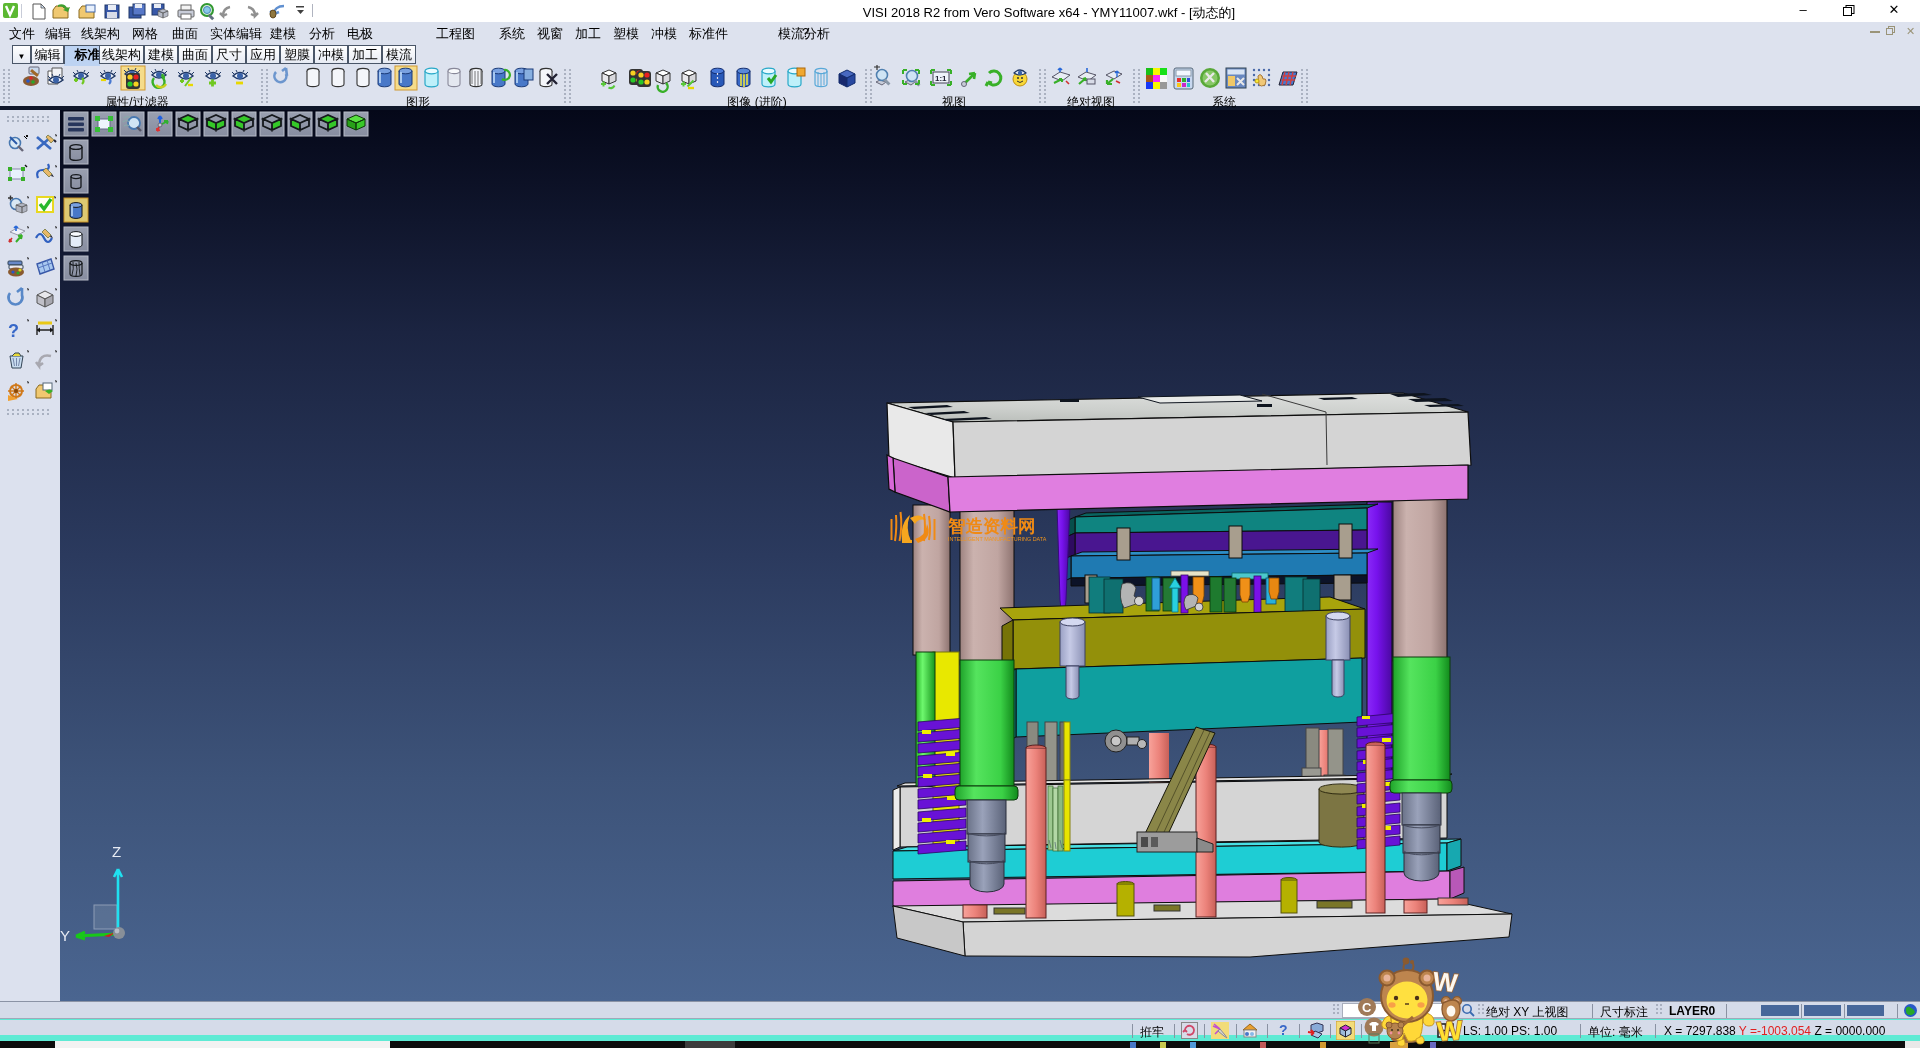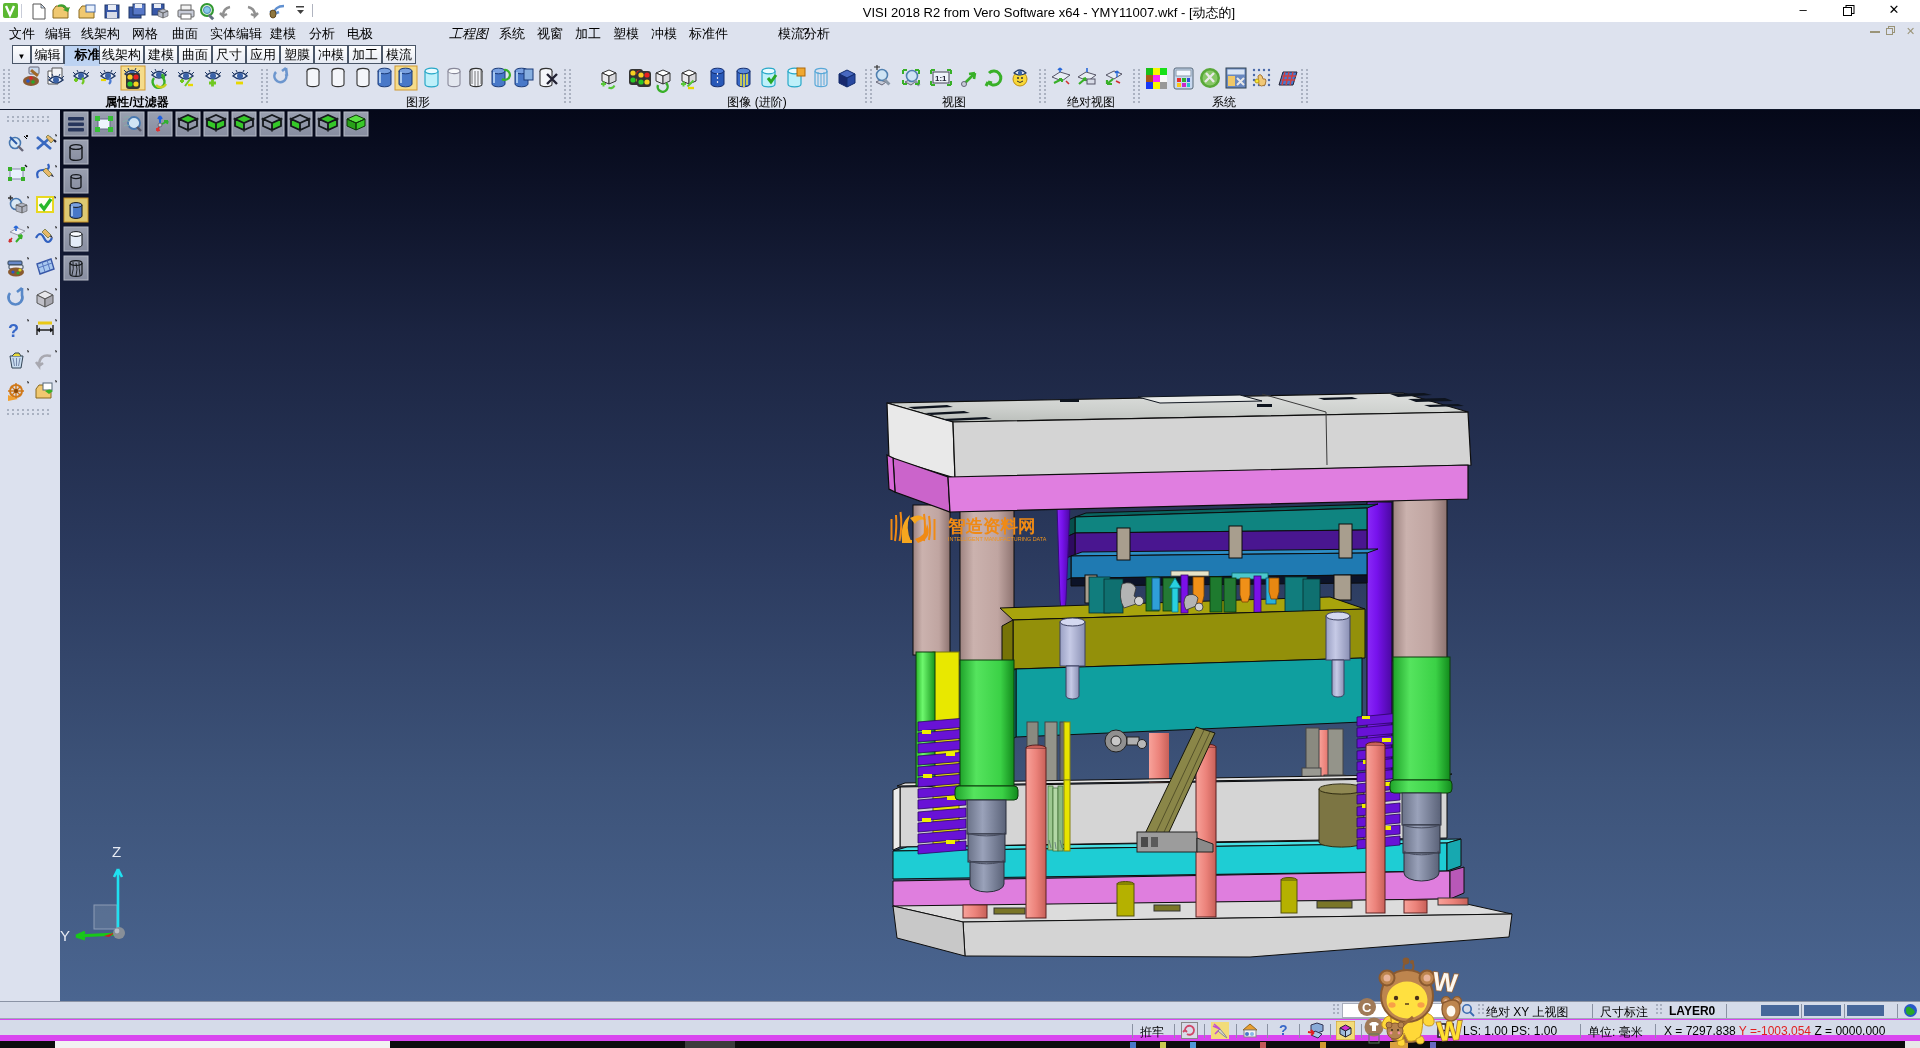--- a/index.html
+++ b/index.html
@@ -1,35 +1,35 @@
 <!DOCTYPE html>
 <html><head>
 <meta charset="utf-8">
 <style>
   * { margin:0; padding:0; box-sizing:border-box; }
   html,body { width:1920px; height:1048px; overflow:hidden; font-family:"Liberation Sans", sans-serif; }
   .abs { position:absolute; }
-  #page { position:relative; width:1920px; height:1048px; background:#d946ef; }
+  #page { position:relative; width:1920px; height:1048px; background:#5eead4; }
 
   
   #titlebar { position:absolute; left:0; top:0; width:1920px; height:22px; background:#ffffff; }
   #title-text { position:absolute; left:0; right:0; top:4px; text-align:center; font-size:13px; color:#000; }
   .winbtn { position:absolute; top:0; width:14px; height:20px; color:#000; font-size:13px; text-align:center; line-height:20px; }
 
   
   #menubar { position:absolute; left:0; top:22px; width:1920px; height:22px; background:#dde2ee; }
   #menubar span.mi { position:absolute; top:3px; font-size:13px; color:#000; }
 
   
   #tabrow { position:absolute; left:0; top:44px; width:1920px; height:20px; background:#dde2ee; }
   .tab { position:absolute; top:1px; height:19px; border:1px solid #4a5668; background:linear-gradient(#ffffff,#e7ebf4); font-size:13px; color:#000; text-align:center; line-height:17px; }
   .tab.sel { background:#bdd3f2; font-weight:bold; border-bottom:none; height:20px; }
 
   
-  #toolbar { position:absolute; left:0; top:64px; width:1920px; height:46px; background:#dde2ee; border-bottom:1px solid #0f172a; }
+  #toolbar { position:absolute; left:0; top:64px; width:1920px; height:46px; background:#dde2ee; border-bottom:4px solid #0f172a; }
   .tb-label { position:absolute; top:30px; font-size:12px; color:#000; width:200px; text-align:center; }
 
   
   #sidebar { position:absolute; left:0; top:110px; width:60px; height:891px; background:#dce1ee; }
   #viewport { position:absolute; left:60px; top:110px; width:1860px; height:891px;
      background:linear-gradient(180deg,#050819 0%, #1b2441 25%, #2b3a5e 50%, #3d5379 75%, #4a6590 100%); }
 
   
   #status1 { position:absolute; left:0; top:1001px; width:1920px; height:18px; background:#d5dbe9; border-top:1px solid #8b93a5; border-bottom:1px solid #a0a8b8; }
   #status2 { position:absolute; left:0; top:1020px; width:1920px; height:15px; background:#d5dbe9; }
@@ -103,21 +103,21 @@
     <span class="mi" style="left:9px;">文件</span>
     <span class="mi" style="left:45px;">编辑</span>
     <span class="mi" style="left:81px;">线架构</span>
     <span class="mi" style="left:132px;">网格</span>
     <span class="mi" style="left:172px;">曲面</span>
     <span class="mi" style="left:210px;">实体编辑</span>
     <span class="mi" style="left:270px;">建模</span>
     <span class="mi" style="left:309px;">分析</span>
     <span class="mi" style="left:347px;">电极</span>
     <span class="mi" style="left:385px;margin-top:40px;">尺寸标注</span>
-    <span class="mi" style="left:449px;font-style:italic;">工程图</span>
+    <span class="mi" style="left:436px;">工程图</span>
     <span class="mi" style="left:499px;">系统</span>
     <span class="mi" style="left:537px;">视窗</span>
     <span class="mi" style="left:575px;">加工</span>
     <span class="mi" style="left:613px;">塑模</span>
     <span class="mi" style="left:651px;">冲模</span>
     <span class="mi" style="left:689px;">标准件</span>
     <span class="mi" style="left:778px;">模流分析</span>
     <span class="mi" style="left:802px;">?</span>
     <span style="position:absolute;top:9px;left:1870px;width:10px;height:2px;background:#9a9478;"></span>
     <span style="position:absolute;top:4px;left:1888px;width:7px;height:7px;border:1px solid #9a9478;background:transparent;"></span>
@@ -426,21 +426,21 @@
             <circle cx="17" cy="17" r="1.2"></circle>
           </g>
           <path d="M6 8 q2 -3 4 0 l1 3 q3 -1 3 2 l-1 4 q-4 2 -6 0 z" fill="#f0c878" stroke="#a87838"></path>
           <circle cx="5" cy="13" r="2" fill="#f8e838" stroke="#c0a010"></circle>
         </g>
       <g transform="translate(1279,5)">
           <path d="M4 3 h14 l-4 13 h-14 z" fill="#4878d0" stroke="#223"></path>
           <path d="M6 3 l-3 13 M10 3 l-3 13 M14 3 l-3 13 M3.5 7 h13.5 M2.5 11 h13.5" stroke="#d04040" stroke-width="1.4"></path>
         </g>
     </svg>
-    <div class="tb-label" style="left:37px;font-weight:bold;">属性/过滤器</div>
+    <div class="tb-label" style="left:37px;">属性/过滤器</div>
     <div class="tb-label" style="left:318px;">图形</div>
     <div class="tb-label" style="left:657px;">图像 (进阶)</div>
     <div class="tb-label" style="left:854px;">视图</div>
     <div class="tb-label" style="left:991px;">绝对视图</div>
     <div class="tb-label" style="left:1124px;">系统</div>
   </div>
 
   <div id="sidebar">
     <svg width="60" height="891" viewBox="0 0 60 891">
       <g fill="#98a0b2">

